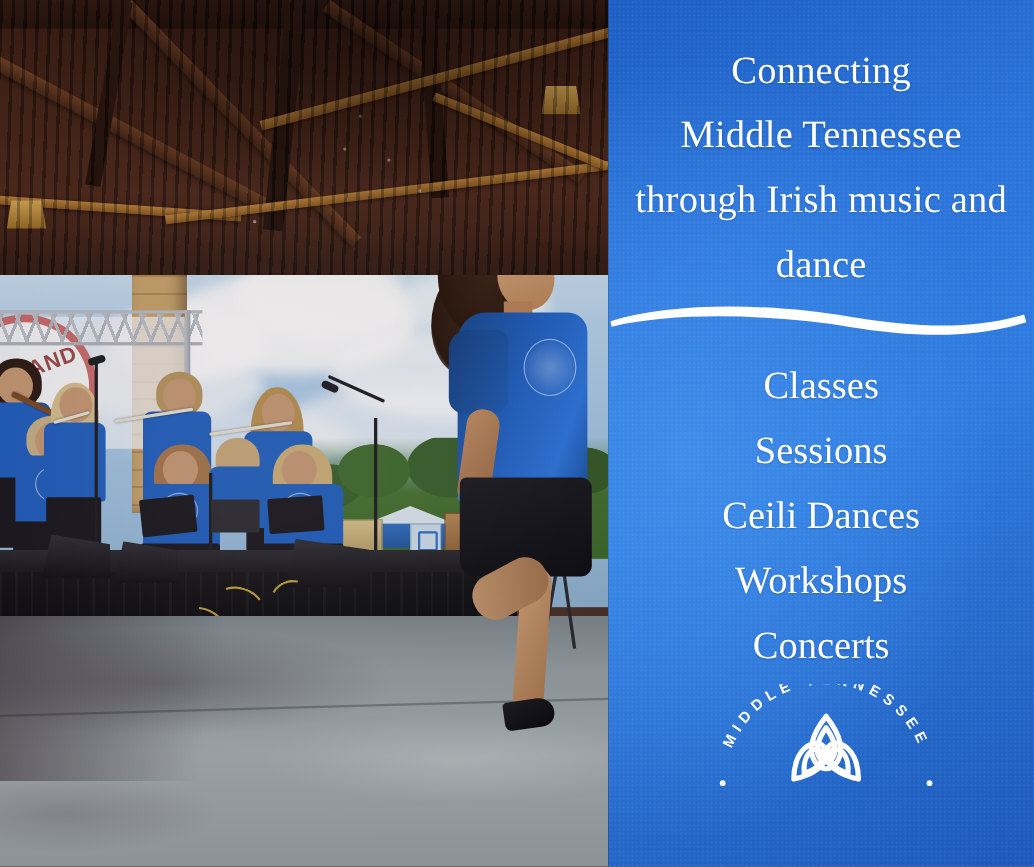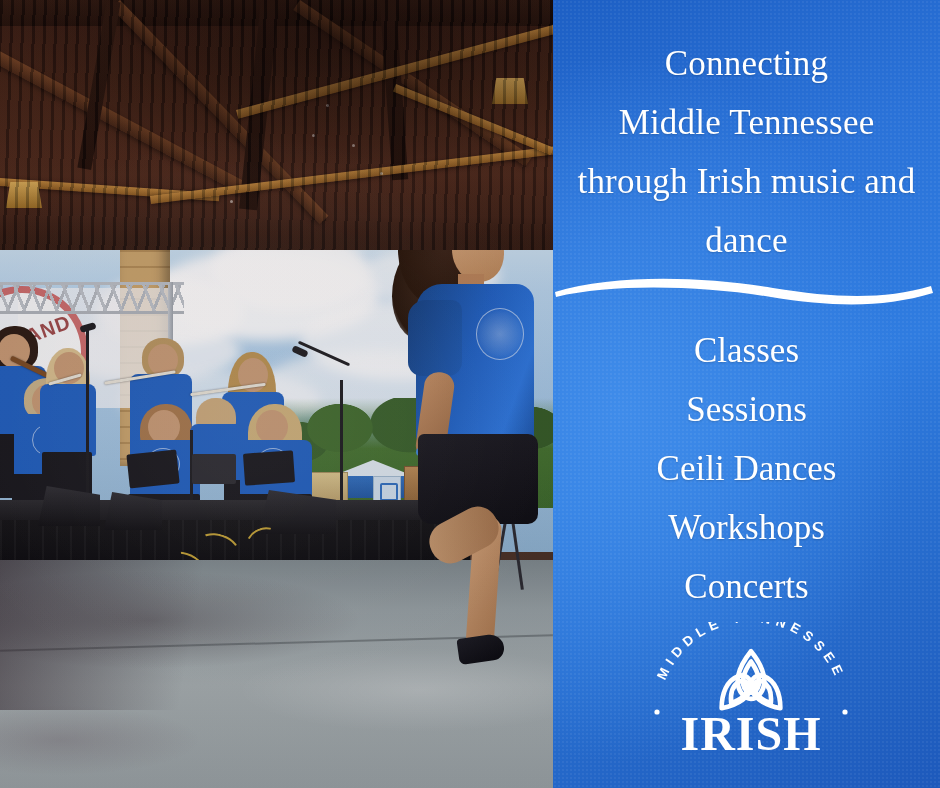--- a/index.html
+++ b/index.html
@@ -793,16 +793,15 @@
         <path d="M50,18 C40,32 38,44 44,51 C47,55 53,55 56,51 C62,44 60,32 50,18 Z"></path>
 
         <path d="M16,72 C36,68 50,58 50,46 C50,37 43,32 35,35 C22,40 16,55 16,72 Z"></path>
         <path d="M27,66 C40,62 46,55 46,47 C46,42 42,39 37,41 C29,45 26,55 27,66 Z"></path>
 
         <path d="M84,72 C64,68 50,58 50,46 C50,37 57,32 65,35 C78,40 84,55 84,72 Z"></path>
         <path d="M73,66 C60,62 54,55 54,47 C54,42 58,39 63,41 C71,45 74,55 73,66 Z"></path>
       </g>
     </svg>
 
-    <div class="logo-irish">IRISH</div>
   </div>
 
 </div>
 
 </body></html>

